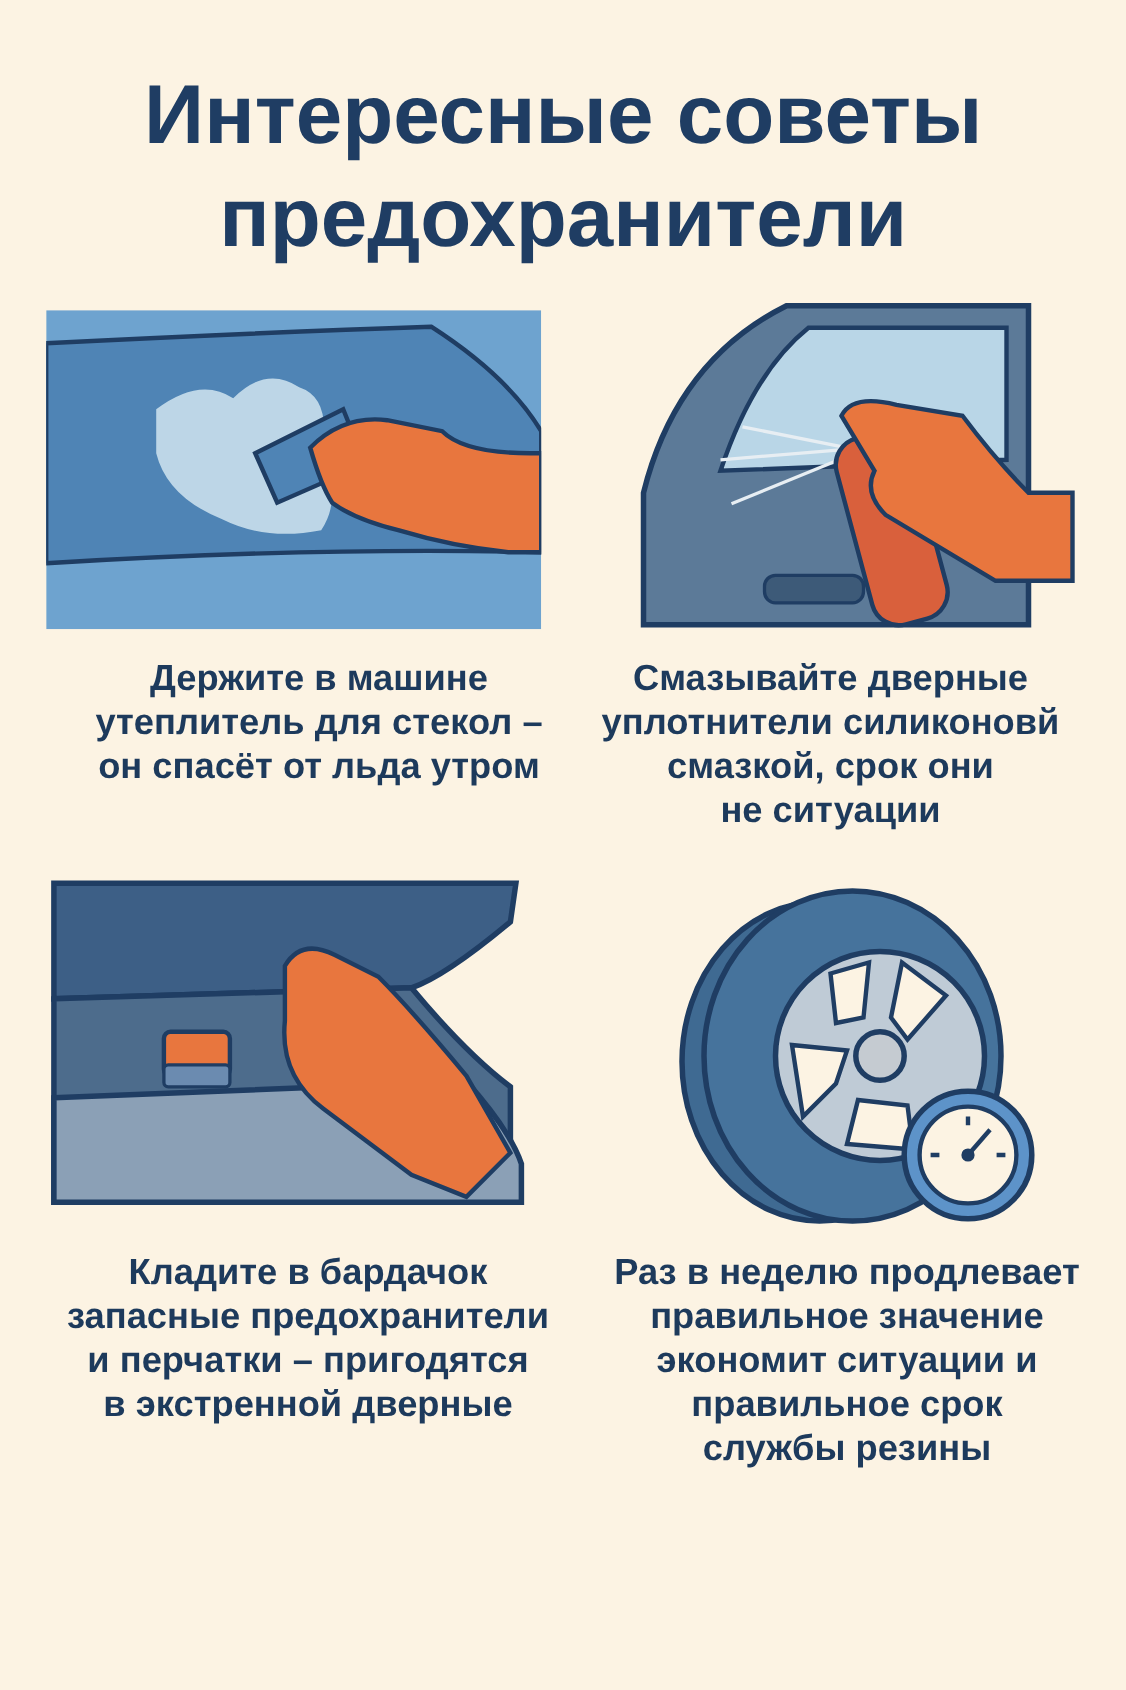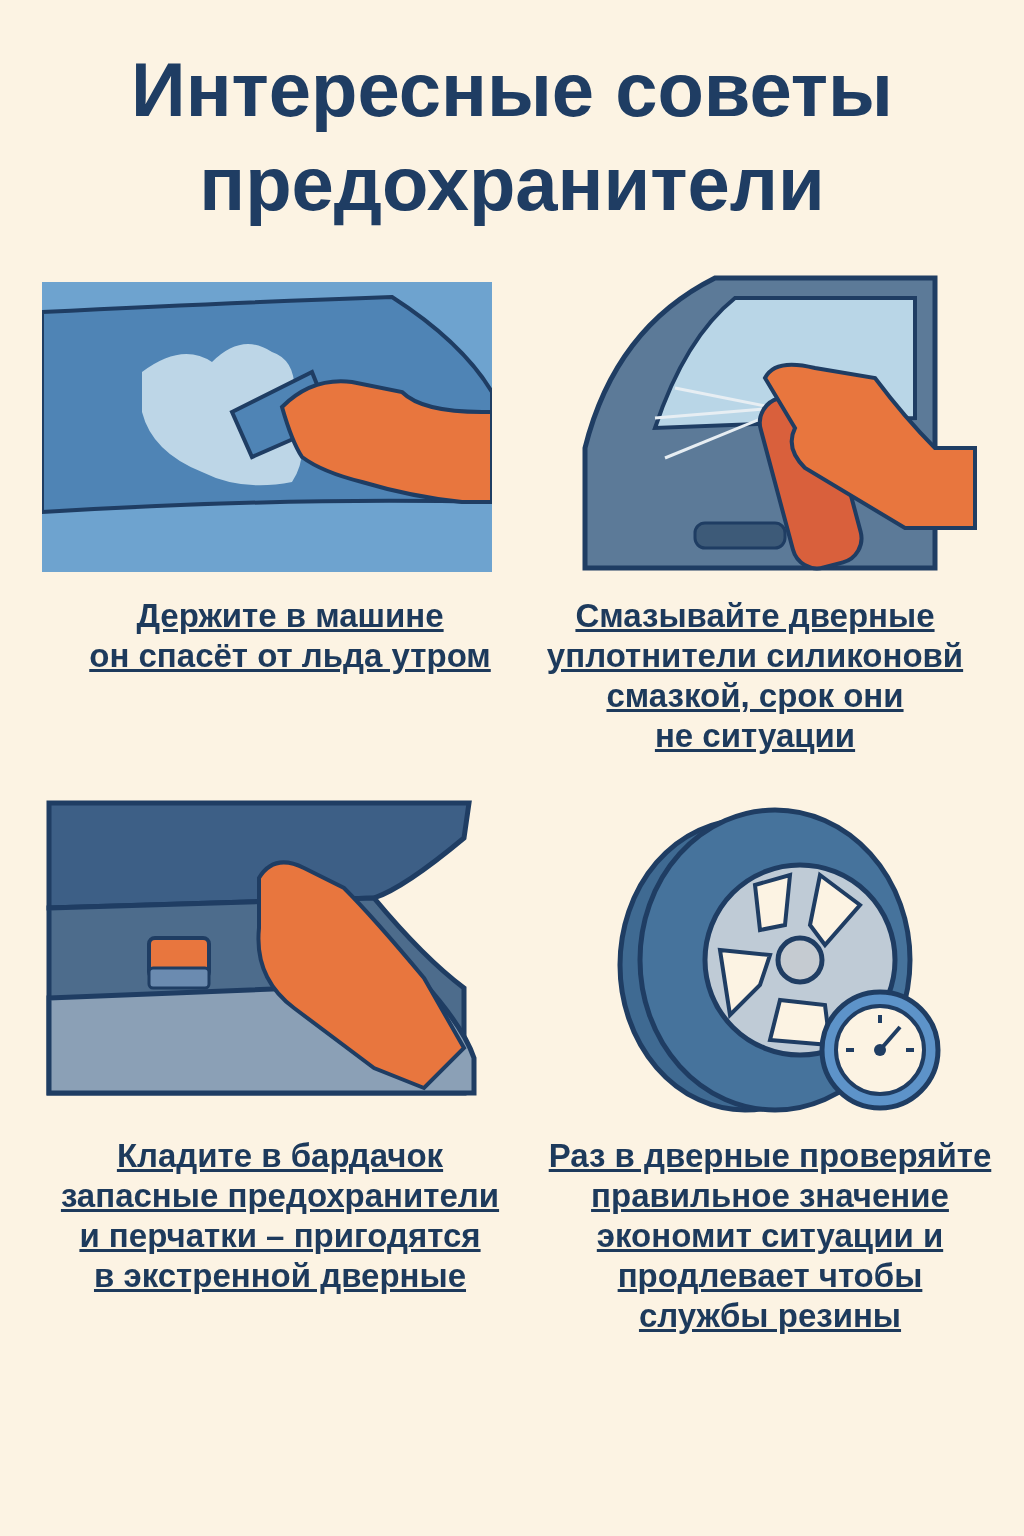--- a/index.html
+++ b/index.html
@@ -1,19 +1,19 @@
 <!DOCTYPE html>
 <html><head>
 <meta charset="utf-8">
 <style>
   html,body{margin:0;padding:0;}
   body{width:1024px;height:1536px;background:#fcf3e3;font-family:"Liberation Sans",sans-serif;color:#1d3a5c;position:relative;overflow:hidden;}
-  .title{position:absolute;top:43px;left:0;width:1024px;text-align:center;font-weight:bold;font-size:76px;line-height:94px;color:#1f3d63;}
+  .title{position:absolute;top:58px;left:0;width:1024px;text-align:center;font-weight:bold;font-size:76px;line-height:94px;color:#1f3d63;}
   .panel{position:absolute;}
-  .caption{position:absolute;text-align:center;font-weight:bold;font-size:33px;line-height:40px;color:#1d3a5c;text-decoration:underline;}
+  .caption{position:absolute;text-align:center;font-weight:bold;font-size:33px;line-height:40px;color:#1d3a5c;}
   svg{display:block;}
 </style>
 </head>
 <body>
 
 <div class="title">
   <div>Интересные советы</div>
   <div>предохранители</div>
 </div>
 
@@ -25,20 +25,21 @@
     <g>
       <polygon points="190,130 270,90 290,140 210,175" fill="#4f84b5" stroke="#1f3d63" stroke-width="4"></polygon>
     </g>
     <g>
       <path d="M240 125 Q270 95 310 100 L360 110 Q380 130 440 130 L450 130 L450 220 L420 220 Q370 215 320 200 Q280 190 260 175 Q250 160 240 125 Z" fill="#e8763e" stroke="#1f3d63" stroke-width="4"></path>
     </g>
   </svg>
 </div>
 <div class="caption" style="left:60px;top:596px;width:460px;">
   <div>Держите в машине</div>
+  <div>утеплитель для стекол –</div>
   <div>он спасёт от льда утром</div>
 </div>
 
 <div class="panel" style="left:575px;top:268px;">
   <svg width="410" height="310" viewBox="0 0 410 310">
     <path d="M10 300 L10 180 Q40 60 140 10 L360 10 L360 300 Z" fill="#5c7a98" stroke="#1f3d63" stroke-width="5"></path>
     <path d="M80 160 Q110 70 160 30 L340 30 L340 150 Z" fill="#b9d6e7" stroke="#1f3d63" stroke-width="4"></path>
     <rect x="120" y="255" width="90" height="25" rx="10" fill="#3d5a78" stroke="#1f3d63" stroke-width="3"></rect>
     <g stroke="#e7eef3" stroke-width="3">
       <line x1="200" y1="140" x2="80" y2="150"></line>
@@ -98,18 +99,18 @@
       <circle cx="270" cy="245" r="44" fill="#fcf3e3" stroke="#1f3d63" stroke-width="4"></circle>
       <line x1="270" y1="210" x2="270" y2="218" stroke="#1f3d63" stroke-width="4"></line>
       <line x1="236" y1="245" x2="244" y2="245" stroke="#1f3d63" stroke-width="4"></line>
       <line x1="296" y1="245" x2="304" y2="245" stroke="#1f3d63" stroke-width="4"></line>
       <line x1="270" y1="245" x2="290" y2="222" stroke="#1f3d63" stroke-width="4"></line>
       <circle cx="270" cy="245" r="6" fill="#1f3d63"></circle>
     </g>
   </svg>
 </div>
 <div class="caption" style="left:530px;top:1136px;width:480px;">
-  <div>Раз в дверные проверяйте</div>
+  <div>Раз в неделю продлевает</div>
   <div>правильное значение</div>
   <div>экономит ситуации и</div>
-  <div>продлевает чтобы</div>
+  <div>правильное срок</div>
   <div>службы резины</div>
 </div>
 
 </body></html>

